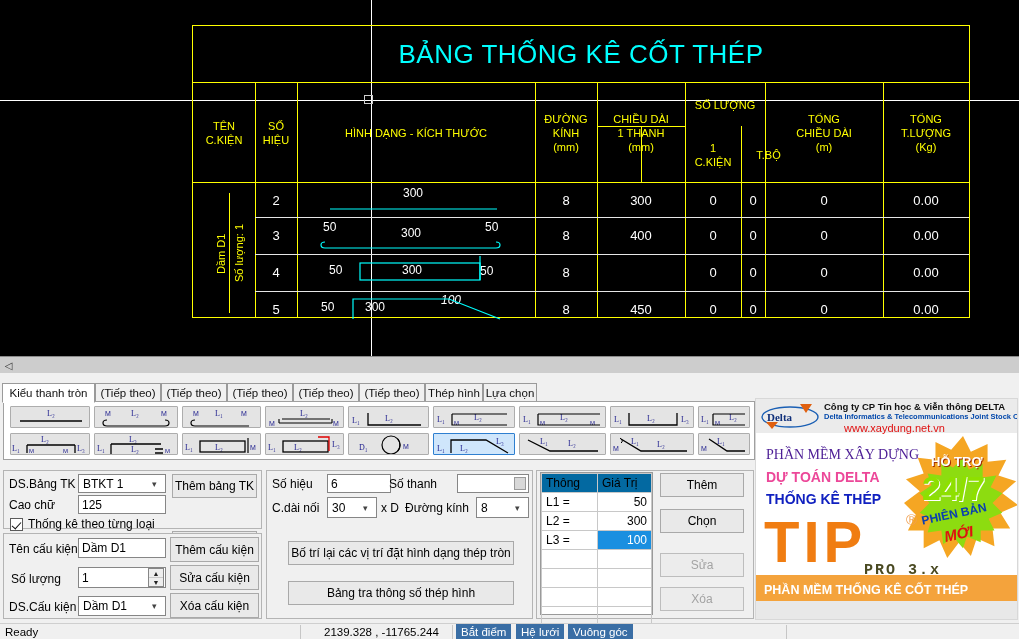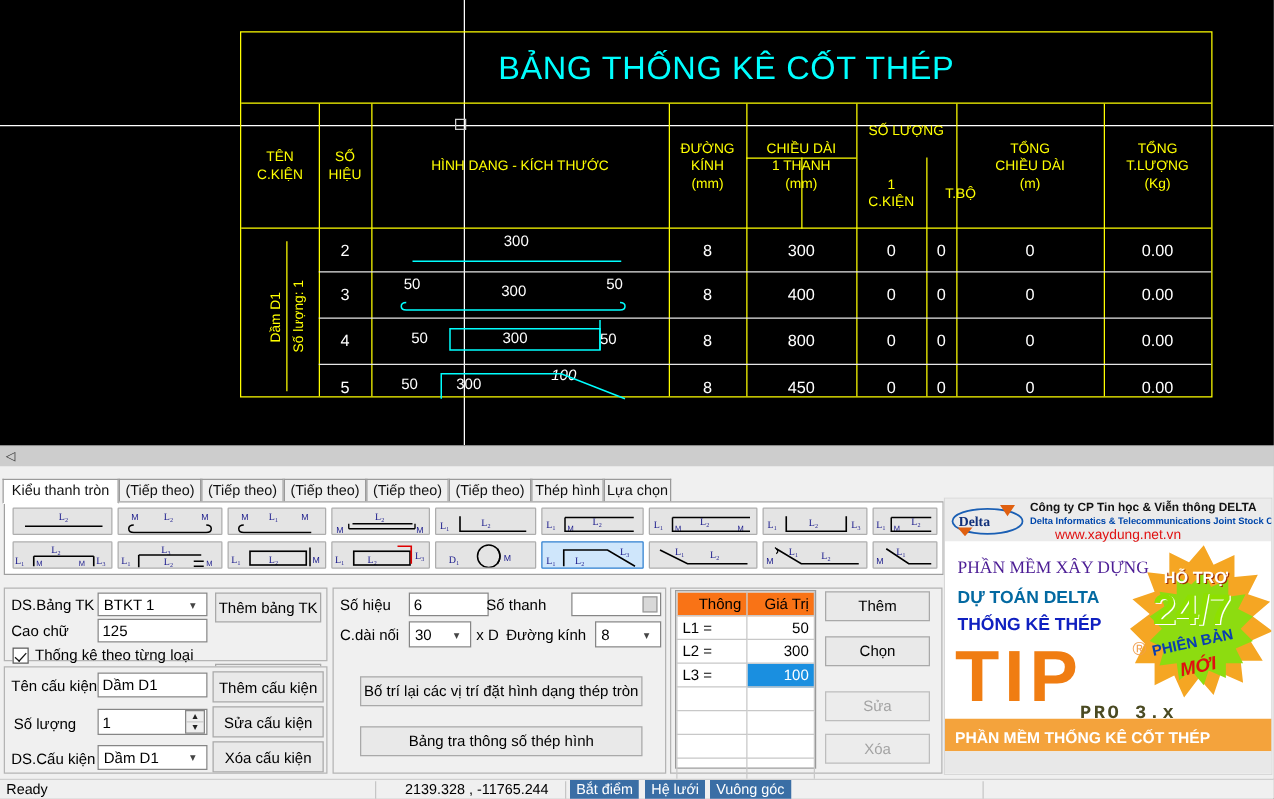--- a/index.html
+++ b/index.html
@@ -156,39 +156,39 @@
 
   
   #ptab {
     position:absolute; border:1px solid #9a9a9a; background:#fff;
   }
   #ptab table { border-collapse:collapse; width:100%; }
   #ptab th, #ptab td {
     border:1px solid #c8c8c8; height:19px; font-size:12px;
     font-weight:normal; color:#000; padding:0 4px;
   }
-  #ptab th { text-align:right; background:#f97316; }
+  #ptab th { text-align:left; background:#0369a1; }
   #ptab td.k { text-align:left; width:56px; }
   #ptab td.v { text-align:right; }
   #ptab td.v.hl { background:#1a8fe0; color:#fff; }
 
   
   #ad {
     position:absolute; left:755px; top:398px; width:263px; height:222px;
     background:#ffffff; overflow:hidden; border:1px solid #d8d8d8;
   }
   #ad-head {
     position:absolute; left:0; top:0; width:100%; height:34px;
     background:#ebebeb;
   }
   .ad-co1 { position:absolute; left:68px; top:2px; font-size:9.5px; color:#111; white-space:nowrap; font-weight:bold;}
   .ad-co2 { position:absolute; left:68px; top:13px; font-size:7.5px; color:#0047ab; white-space:nowrap; font-weight:bold; }
   .ad-url { position:absolute; left:88px; top:23px; font-size:11px; color:#e01010; white-space:nowrap; }
   .ad-l1 { position:absolute; left:10px; top:48px; font-size:14px; color:#4c1d95; white-space:nowrap;font-family:Liberation Serif, serif; }
-  .ad-l2 { position:absolute; left:10px; top:70px; font-size:14px; color:#0369a1; font-weight:bold; white-space:nowrap; }
+  .ad-l2 { position:absolute; left:10px; top:70px; font-size:14px; color:#ec4899; font-weight:bold; white-space:nowrap; }
   .ad-l3 { position:absolute; left:10px; top:92px; font-size:14px; color:#1020c0; font-weight:bold; white-space:nowrap; }
   .tip-logo {
     position:absolute; left:8px; top:112px; width:185px; height:62px;
     font-size:58px; color:#f07d12; font-weight:bold; letter-spacing:4px;
     line-height:62px; font-family:"Liberation Sans", sans-serif;
   }
   .tip-reg { position:absolute; left:150px; top:112px; font-size:15px; color:#f0a050; }
   .tip-pro {
     position:absolute; left:108px; top:163px; font-size:15px; color:#4a4a22;
     font-family:"Liberation Mono", monospace; letter-spacing:2px; font-weight:bold;
@@ -337,21 +337,20 @@
       <div class="bcell" style="left:690px; top:34px; width:86px; height:37px;">0.00</div>
       <div class="shape-dim" style="left:130px; top:37px;">50</div>
       <div class="shape-dim" style="left:208px; top:43px;">300</div>
       <div class="shape-dim" style="left:292px; top:37px;">50</div>
       <svg style="position:absolute; left:104px; top:34px; width:238px; height:37px;">
         <path class="cy" d="M 28 25 Q 24 25 24 28 Q 24 31 28 31 L 199 31 Q 203 31 203 28 Q 203 25 199 25"></path>
       </svg>
 
       <div class="bcell" style="left:62px; top:71px; width:42px; height:37px;">4</div>
       <div class="bcell" style="left:342px; top:71px; width:62px; height:37px;">8</div>
-      <div class="bcell" style="left:404px; top:71px; width:88px; height:37px;">800</div>
       <div class="bcell" style="left:492px; top:71px; width:56px; height:37px;">0</div>
       <div class="bcell" style="left:548px; top:71px; width:24px; height:37px;">0</div>
       <div class="bcell" style="left:572px; top:71px; width:118px; height:37px;">0</div>
       <div class="bcell" style="left:690px; top:71px; width:86px; height:37px;">0.00</div>
       <div class="shape-dim" style="left:136px; top:80px;">50</div>
       <div class="shape-dim" style="left:209px; top:80px;">300</div>
       <div class="shape-dim" style="left:287px; top:81px;">50</div>
       <svg style="position:absolute; left:104px; top:71px; width:238px; height:37px;">
         <rect class="cy" x="63" y="9" width="120" height="17"></rect>
         <line class="cy" x1="183" y1="2" x2="183" y2="26"></line>

